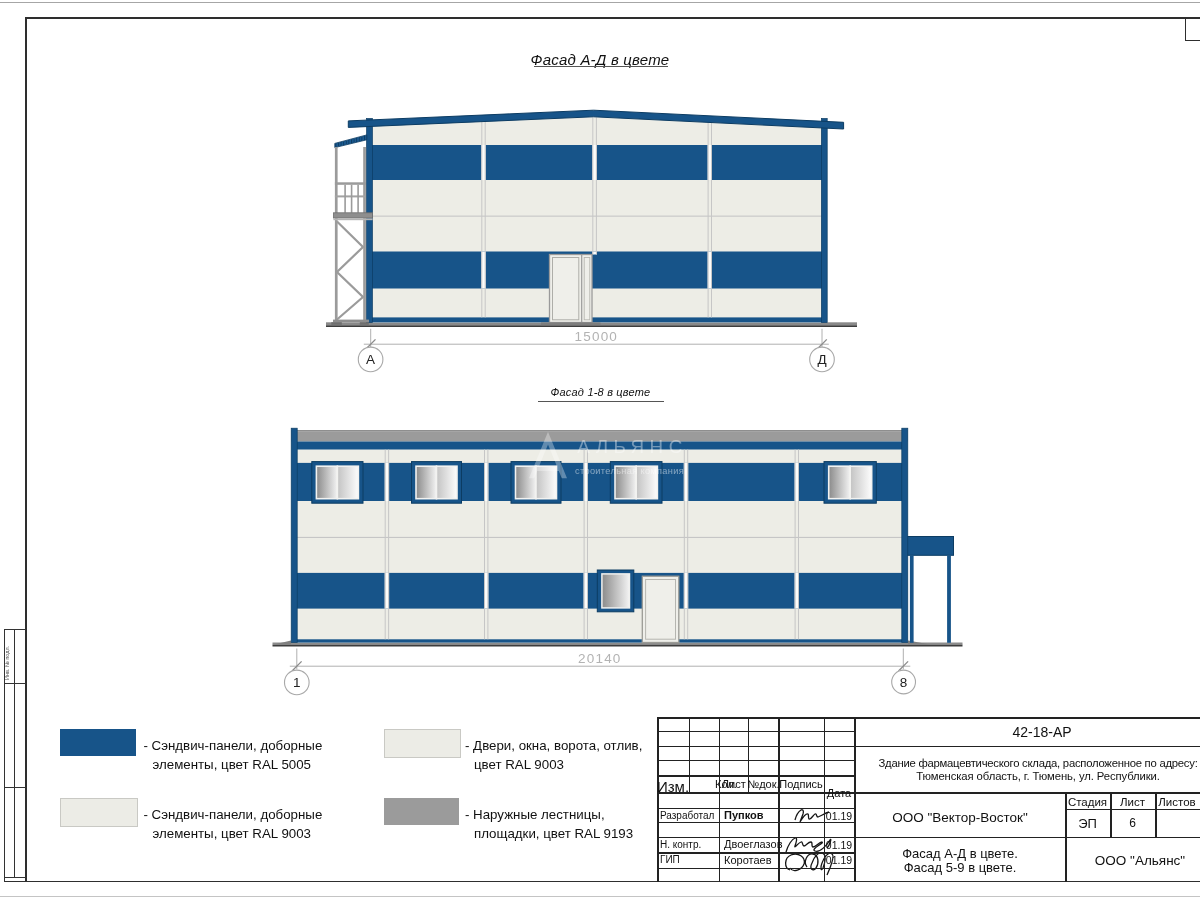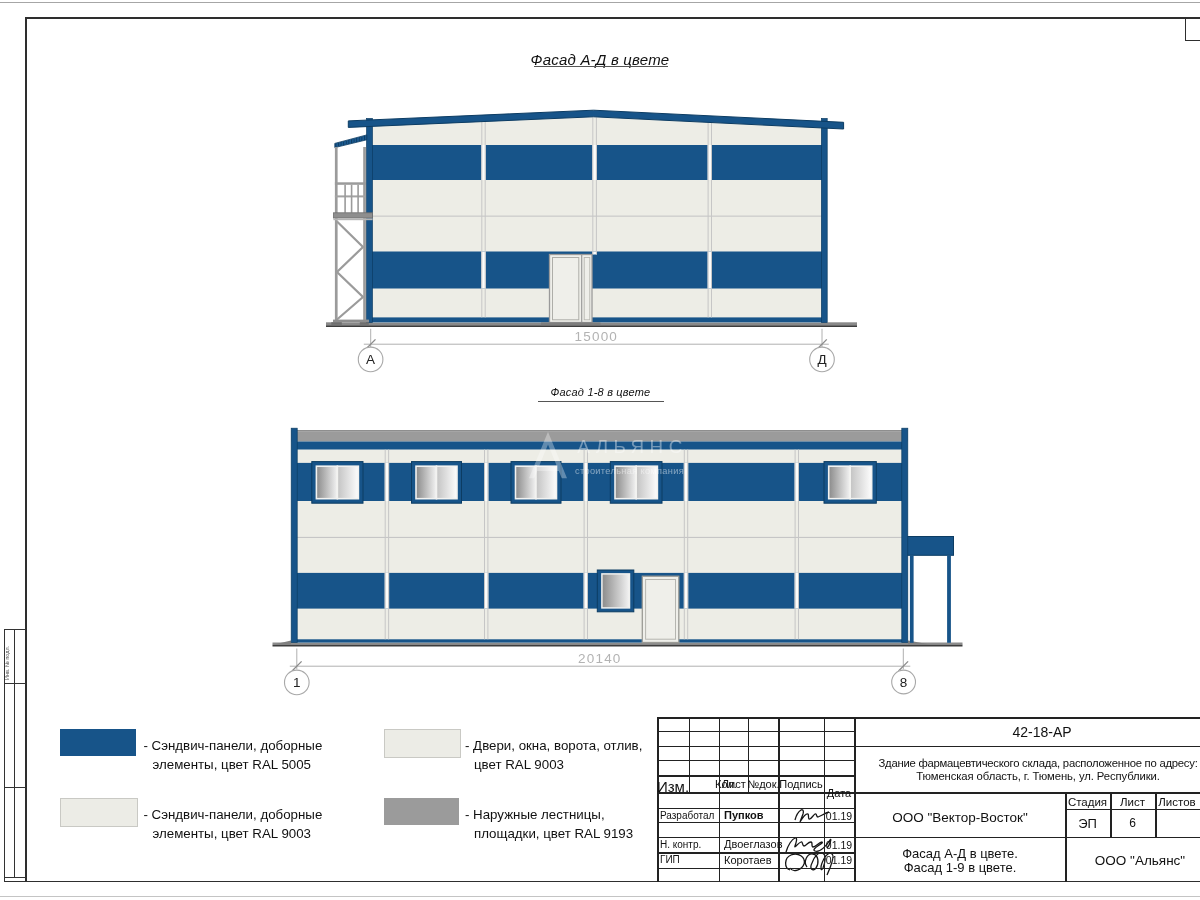--- a/index.html
+++ b/index.html
@@ -377,16 +377,16 @@
 
 <div class="txt ctr" style="left:960px;top:809.5px;font-size:13.5px;">ООО "Вектор-Восток"</div>
 
 <div class="txt ctr" style="left:1087.5px;top:795.8px;font-size:11.5px;">Стадия</div>
 <div class="txt ctr" style="left:1132.5px;top:795.8px;font-size:11.5px;">Лист</div>
 <div class="txt ctr" style="left:1177px;top:795.8px;font-size:11.5px;">Листов</div>
 <div class="txt ctr" style="left:1087.5px;top:816px;font-size:13px;">ЭП</div>
 <div class="txt ctr" style="left:1132.5px;top:816px;font-size:12px;">6</div>
 
 <div class="txt ctr" style="left:960px;top:845.5px;font-size:13px;">Фасад А-Д в цвете.</div>
-<div class="txt ctr" style="left:960px;top:859.5px;font-size:13px;">Фасад 1-9 в цвете.</div>
+<div class="txt ctr" style="left:960px;top:859.5px;font-size:13px;">Фасад 5-9 в цвете.</div>
 
 <div class="txt ctr" style="left:1140px;top:852.5px;font-size:13.5px;">ООО "Альянс"</div>
 </div>
 
 </body></html>

